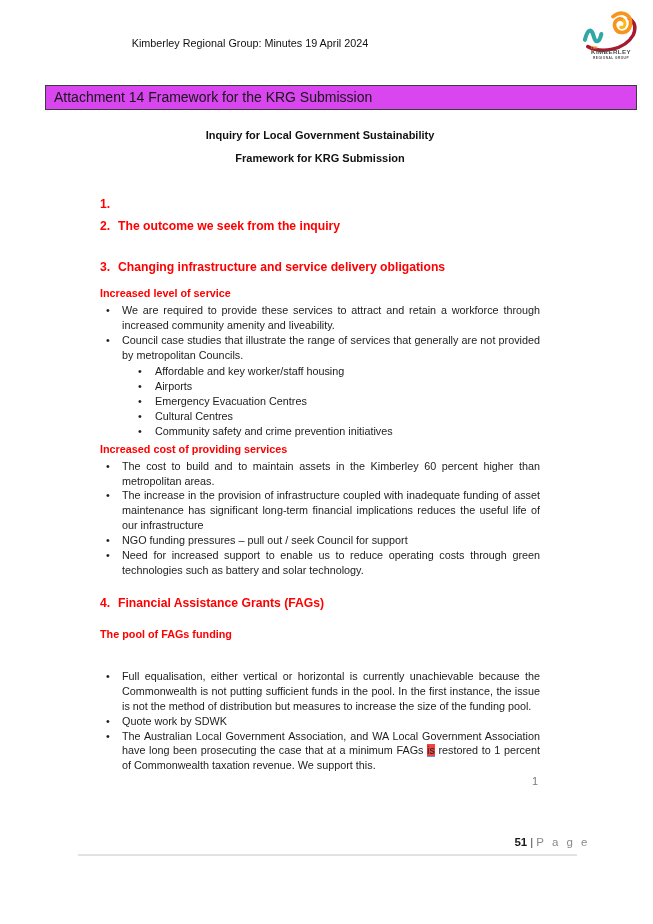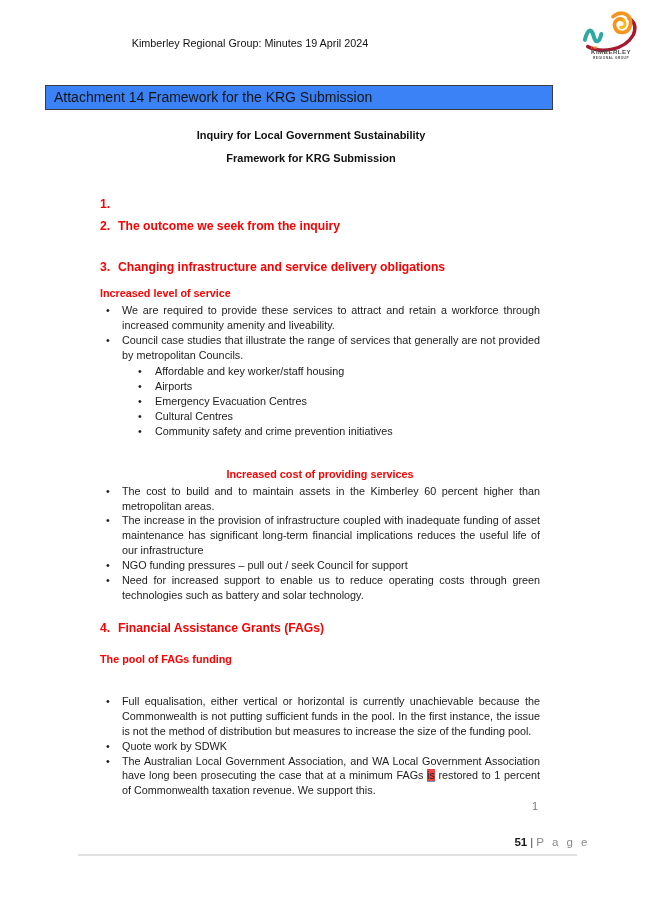--- a/index.html
+++ b/index.html
@@ -25,31 +25,31 @@
   }
   .logo {
     position: absolute;
     top: 7px; left: 582px;
     width: 58px; height: 56px;
   }
   
   .attachment-box {
     position: absolute;
     top: 85px; left: 45px;
-    width: 508px;
+    width: 592px;
     border: 1px solid #3c3c3c;
     padding: 3px 8px 4px 8px;
     font-size: 14px;
     color: #151515;
-    background: #3b82f6;
+    background: #d946ef;
   }
   
   .doc-titles {
     position: absolute;
-    top: 129px; left: 91px;
+    top: 129px; left: 100px;
     width: 440px;
     text-align: center;
     font-weight: bold;
     font-size: 11px;
     color: #111;
   }
   .doc-titles .t2 { margin-top: 11px; }
   
   .content {
     position: absolute;
@@ -69,21 +69,21 @@
   .sec-h.single { line-height: 15px; }
   .h3-s3 { margin-top: 23px; }
   .h4-red {
     color: #fe0000;
     font-weight: bold;
     font-size: 10.8px;
     line-height: 12px;
     margin-top: 12px;
     margin-bottom: 4px;
   }
-  .h4-red.gap-big { margin-top: 29px; text-align: center; }
+  .h4-red.gap-big { margin-top: 4px; }
   ul.b1 {
     list-style: none;
     text-align: justify;
   }
   ul.b1 > li { position: relative; padding-left: 22px; }
   ul.b1 > li::before {
     content: "\2022";
     position: absolute;
     left: 6px; top: 0;
   }

